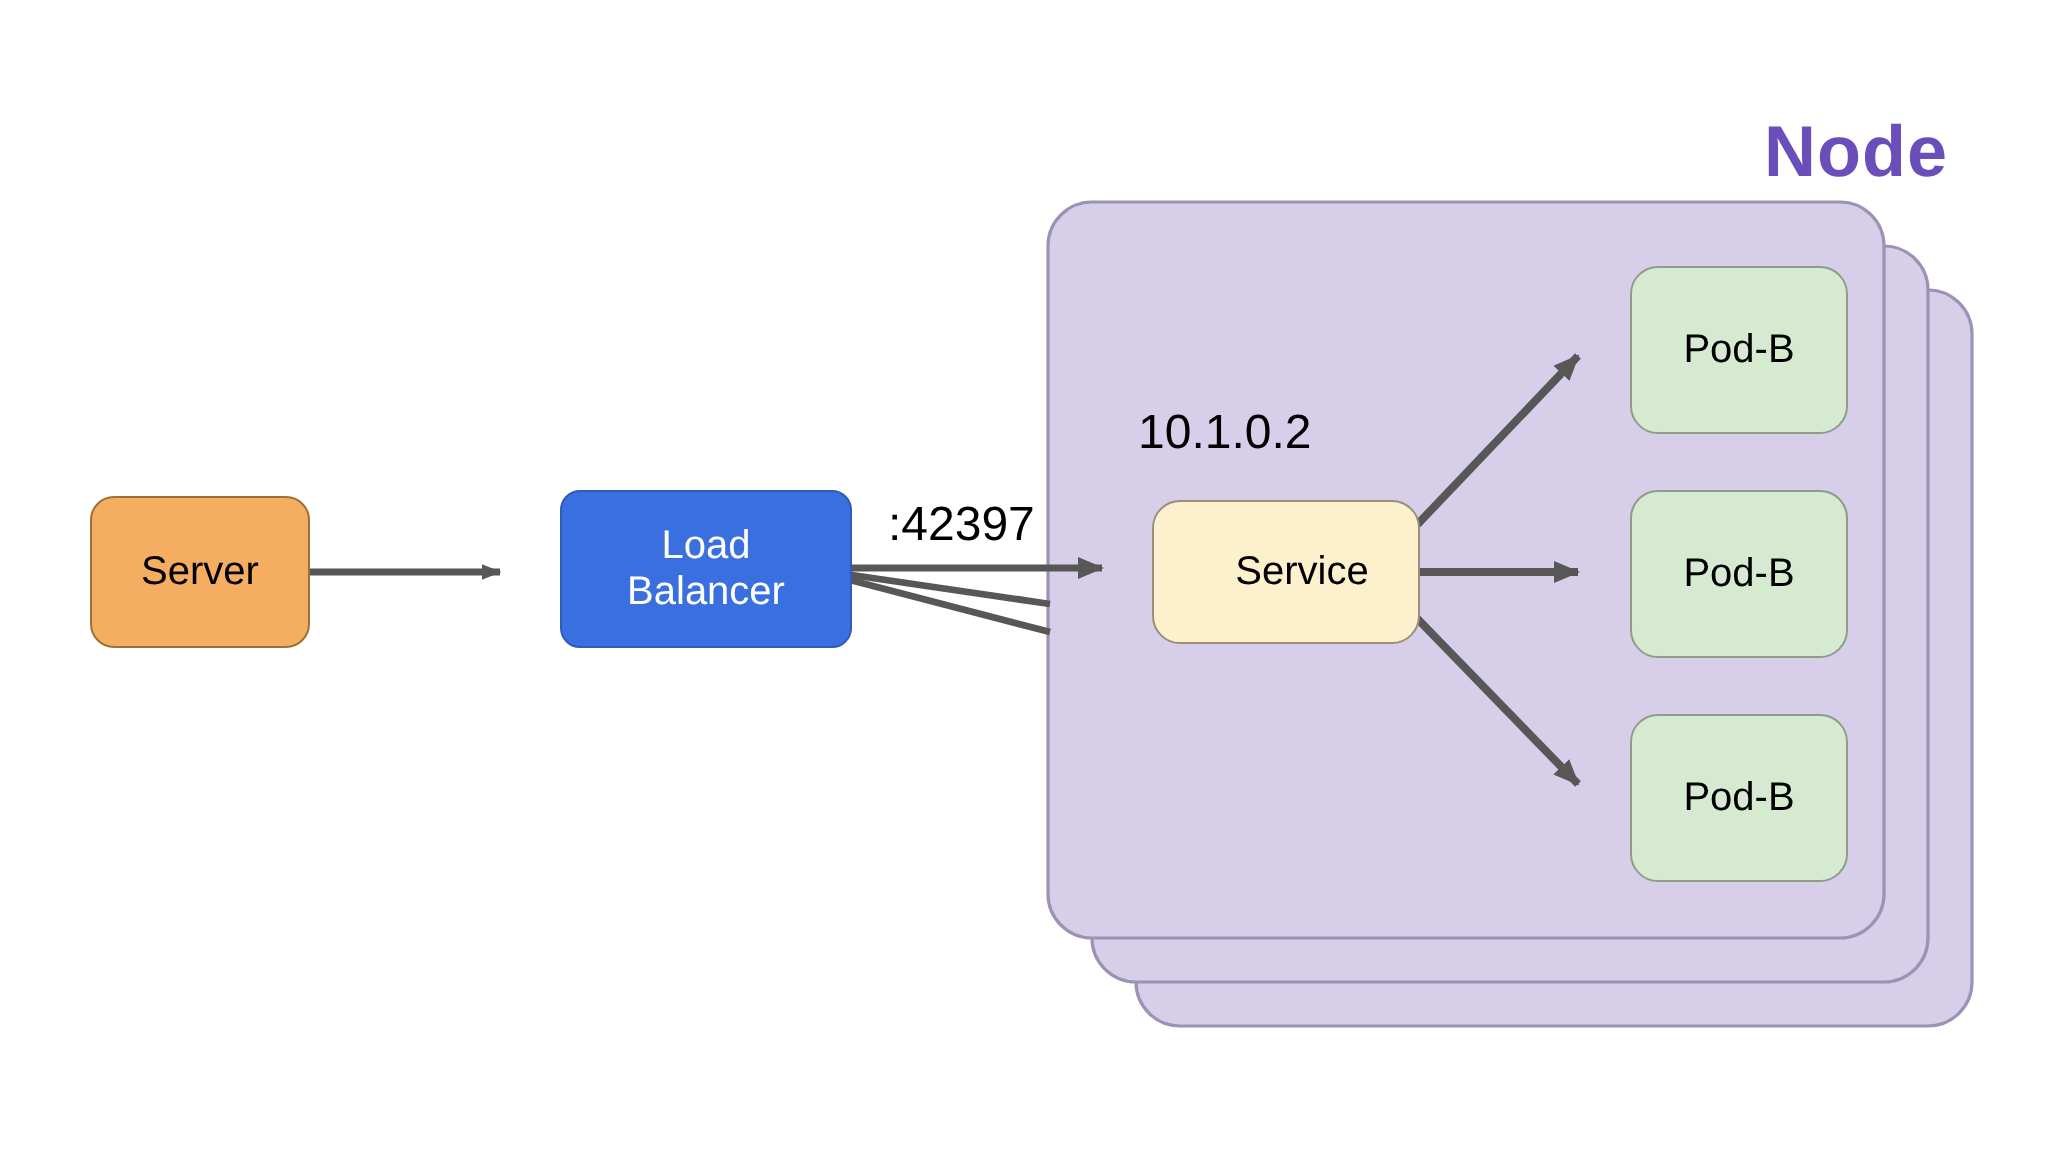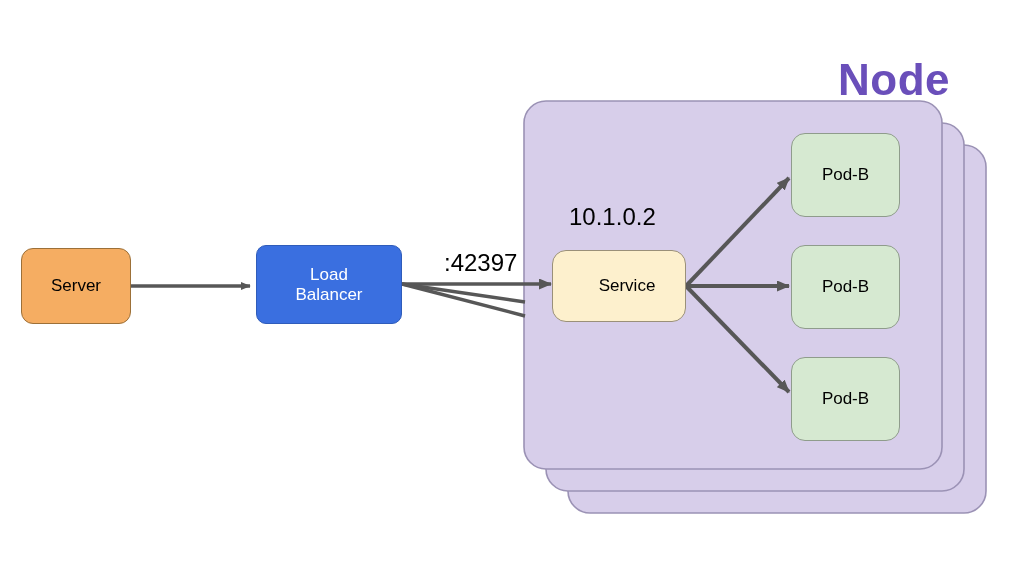--- a/index.html
+++ b/index.html
@@ -20,37 +20,39 @@
   .svg-layer {
     position: absolute;
     left: 0;
     top: 0;
     width: 1024px;
     height: 576px;
   }
   .node-title {
     position: absolute;
     font-weight: bold;
-    font-size: 44px;
+    font-size: 36px;
     color: #6A4FBA;
     letter-spacing: 0.5px;
     white-space: nowrap;
+    margin-left: 44px;
   }
   .box {
     position: absolute;
     box-sizing: border-box;
     border-radius: 12px;
     border: 1px solid #8a8a8a;
     display: flex;
     align-items: center;
     justify-content: center;
     text-align: center;
     line-height: 1.12;
-    font-size: 17px;
+    font-size: 20px;
     color: #000000;
+    margin-left: 24px;
   }
   .box.server {
     background: #F5AD62;
     border-color: #9c7038;
   }
   .box.lb {
     background: #3A6FE0;
     border-color: #2f5cba;
     color: #ffffff;
     border-radius: 10px;

